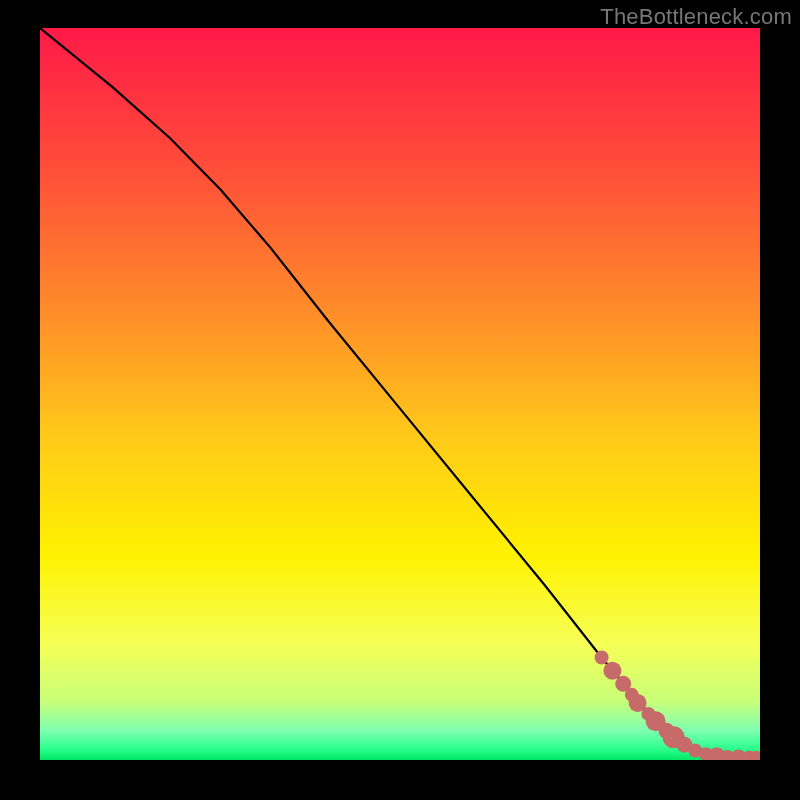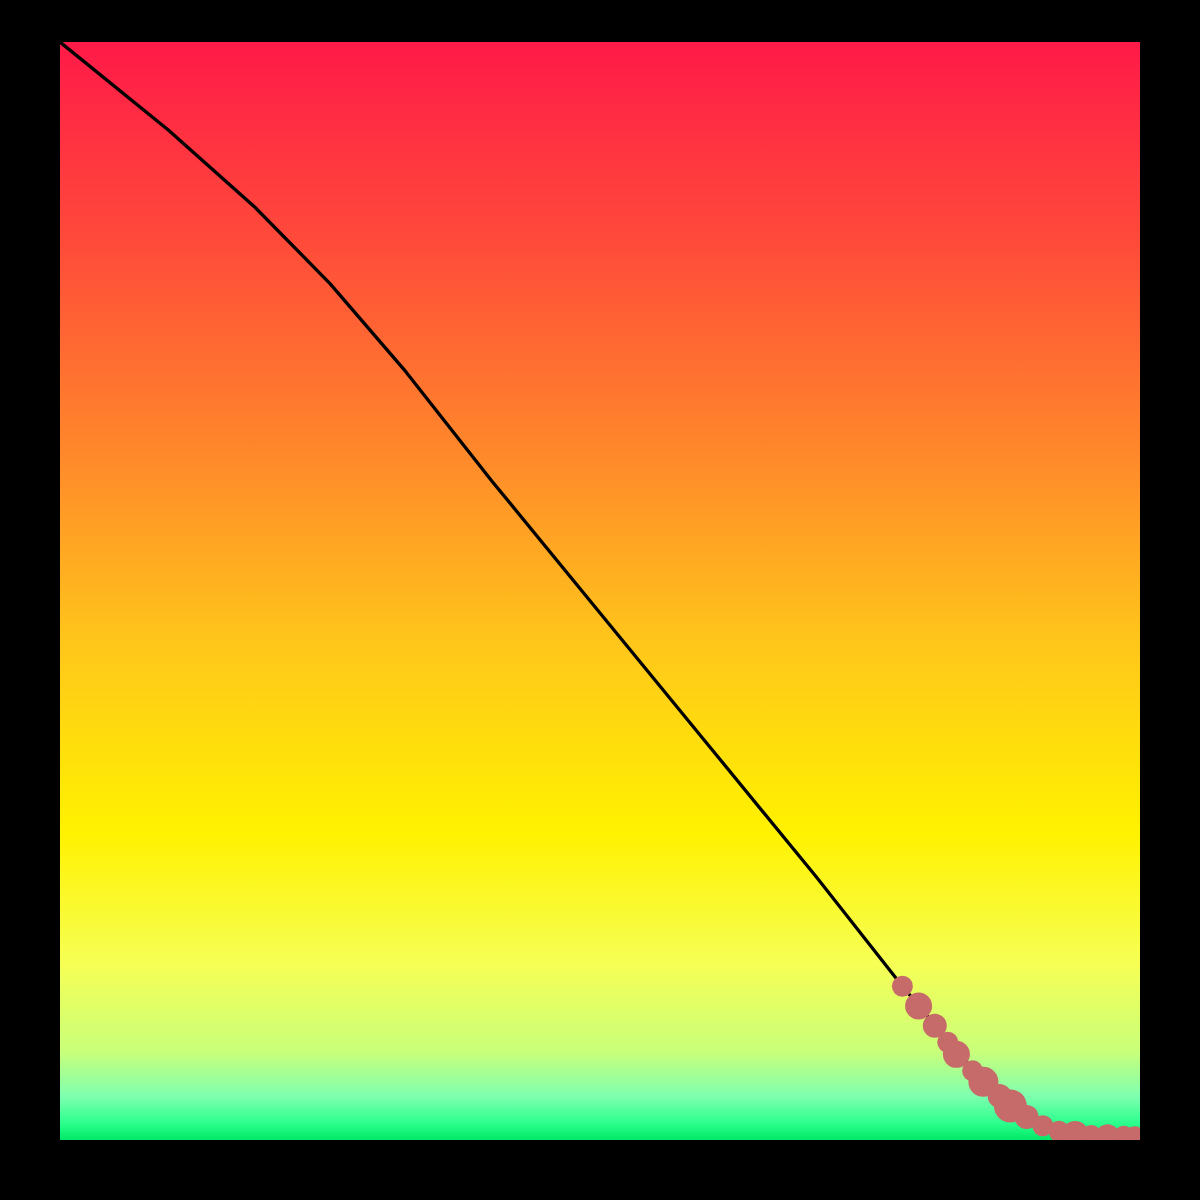--- a/index.html
+++ b/index.html
@@ -48,20 +48,21 @@
   }
   .marker {
     fill: #c76a6a;
     stroke: none;
   }
 </style>
 </head>
 <body>
 
 <div class="container">
+  <div class="watermark">TheBottleneck.com</div>
   <div class="plot-area">
     <svg class="gradient-bg" viewBox="0 0 720 732" preserveAspectRatio="none">
       <defs>
         <linearGradient id="bg-grad" x1="0" y1="0" x2="0" y2="1">
             <stop offset="0%" stop-color="#ff1a48"></stop>
             <stop offset="18%" stop-color="#ff4a3a"></stop>
             <stop offset="38%" stop-color="#ff8a2a"></stop>
             <stop offset="55.00000000000001%" stop-color="#ffc71a"></stop>
             <stop offset="72%" stop-color="#fff200"></stop>
             <stop offset="84%" stop-color="#f6ff55"></stop>

